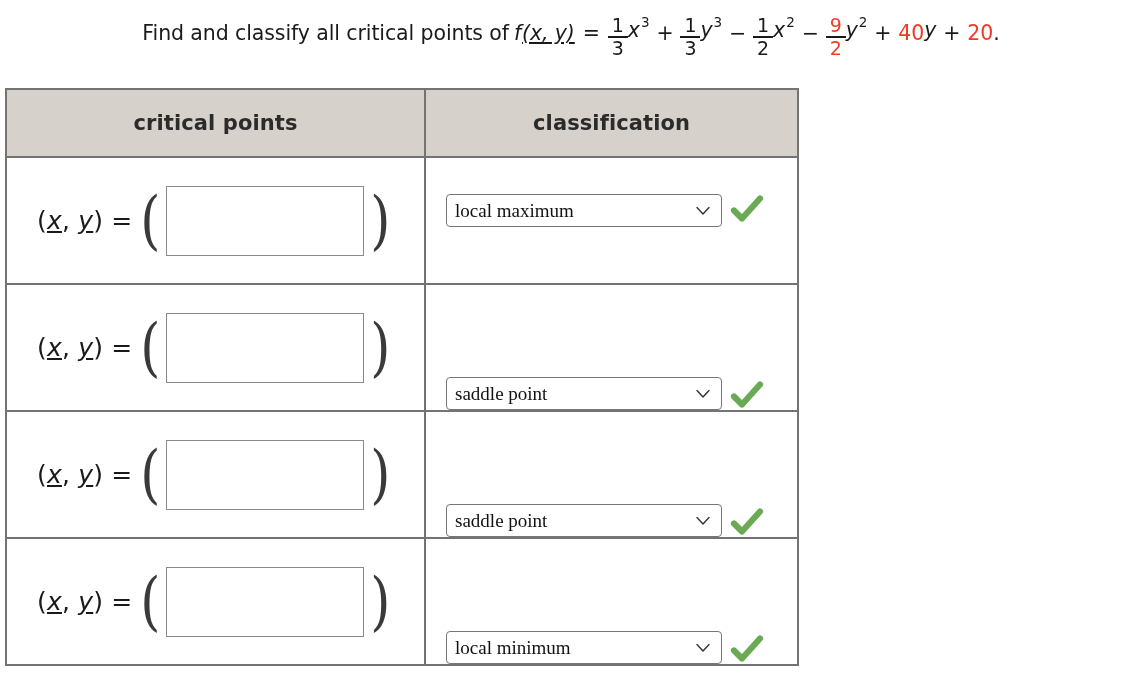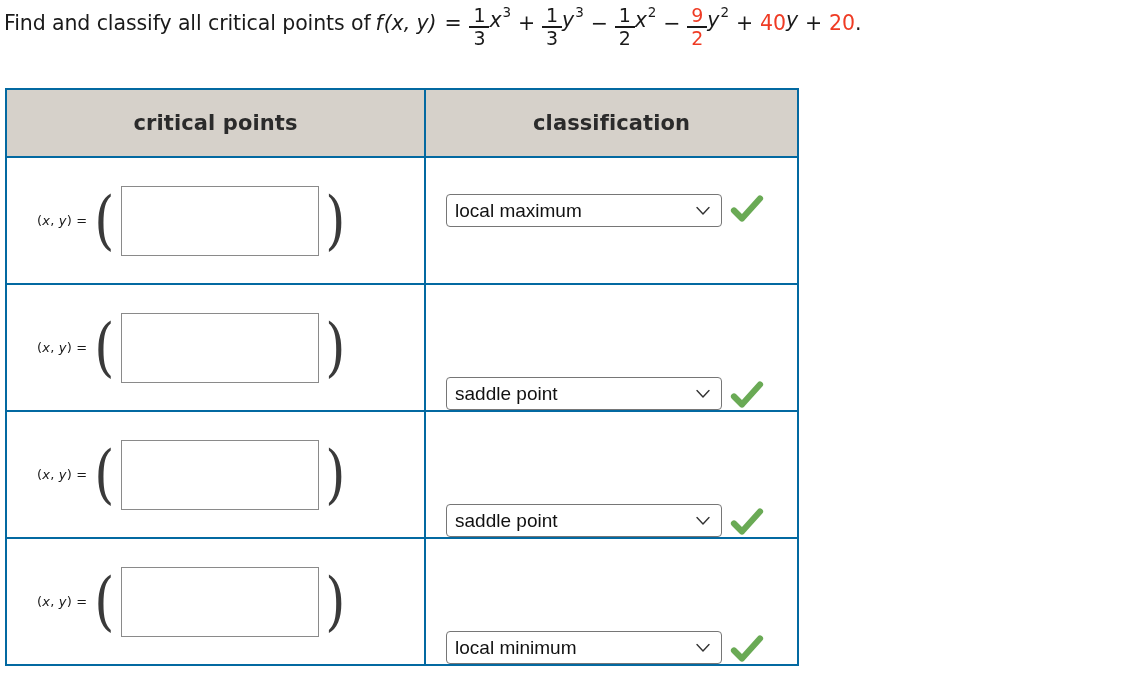--- a/index.html
+++ b/index.html
@@ -14,32 +14,33 @@
     font-family: "DejaVu Sans", "Liberation Sans", sans-serif;
     color: #1a1a1a;
     overflow: hidden;
     position: relative;
   }
 
   
   .question {
     position: absolute;
     left: 4px;
-    top: 4px;
+    top: 14px;
     width: 1134px;
     height: 46px;
     display: flex;
     align-items: flex-start;
     white-space: nowrap;
     font-size: 20.5px;
     line-height: 30px;
     letter-spacing: -0.1px;
+    justify-content: center;
   }
   .q-text { padding-top: 4px; }
-  .mathvar { font-style: italic; }
+  .mathvar { font-style: italic; text-decoration: underline; }
   .fn {
     font-style: italic;
     padding-left: 5px;
     padding-right: 1px;
   }
 
   .op {
     padding: 4px 7px 0 7px;
     font-size: 20.5px;
   }
@@ -96,21 +97,21 @@
     position: absolute;
     left: 5px;
     top: 88px;
     width: 794px;
     border-collapse: collapse;
     border: 2px solid #000000;
     table-layout: fixed;
     background: #ffffff;
   }
   .ptable th, .ptable td {
-    border: 2px solid #0369a1;
+    border: 2px solid #737373;
     padding: 0;
     margin: 0;
   }
   .col-points  { width: 418px; }
   .col-class   { width: 372px; }
 
   thead th {
     background: #d6d1ca;
     height: 66px;
     font-size: 21px;
@@ -129,21 +130,21 @@
 
   
   .cp-cell {
     display: flex;
     align-items: center;
     padding-left: 30px;
     height: 125px;
     box-sizing: border-box;
   }
   .cp-label {
-    font-size: 13px;
+    font-size: 25px;
     white-space: nowrap;
     padding-right: 4px;
     letter-spacing: 0.2px;
   }
   .cp-group {
     display: flex;
     align-items: center;
   }
   .bigparen {
     font-size: 63px;
@@ -186,21 +187,21 @@
   .sel {
     -webkit-appearance: none;
     -moz-appearance: none;
     appearance: none;
     width: 276px;
     height: 33px;
     box-sizing: border-box;
     border: 1.6px solid #767676;
     border-radius: 4px;
     background: #ffffff;
-    font-family: Liberation Sans, sans-serif;
+    font-family: Liberation Serif, serif;
     font-size: 19px;
     color: #111111;
     padding: 0 30px 0 8px;
     line-height: 30px;
   }
   .sel-arrow {
     position: absolute;
     right: 12px;
     top: 50%;
     transform: translateY(-50%);

